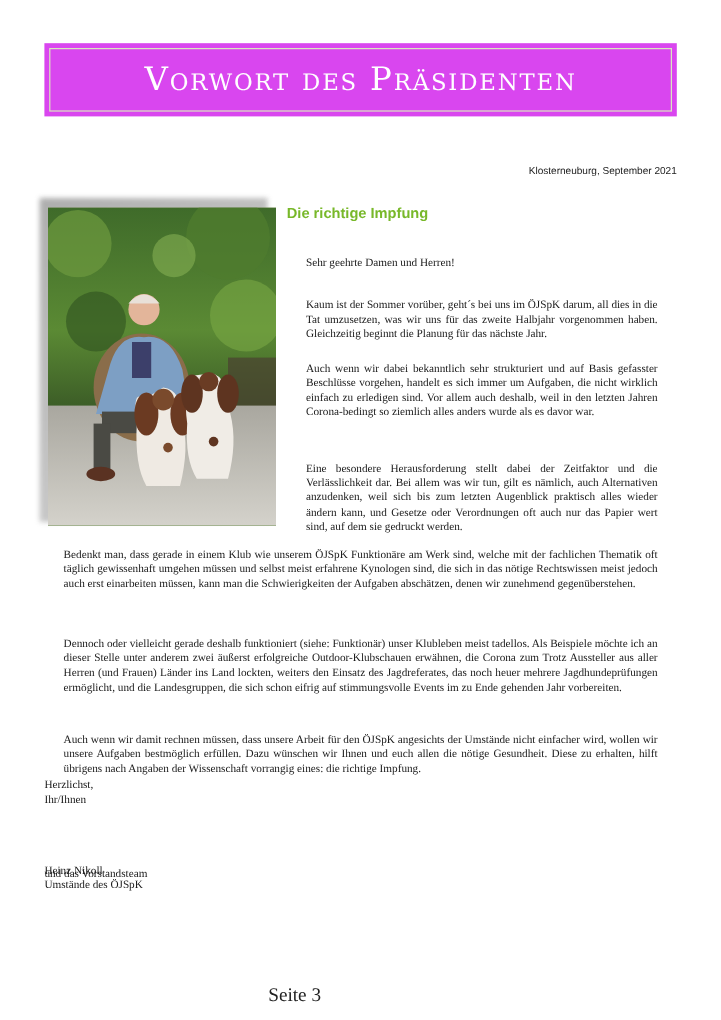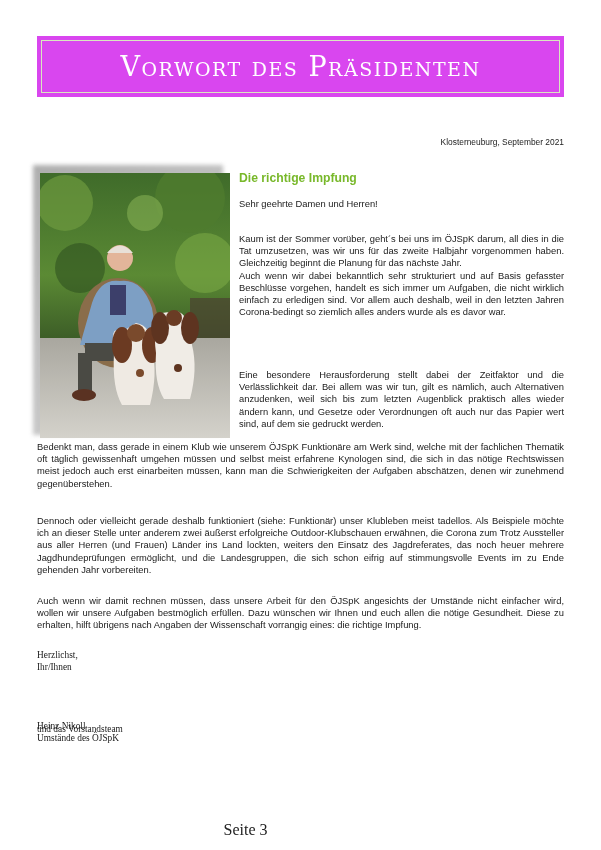--- a/index.html
+++ b/index.html
@@ -22,21 +22,21 @@
     .photo { position: absolute; left: 7px; top: 8px; width: 190px; height: 265px; overflow: hidden;
              background: #5c7a3a; }
 
     .section-heading { position: absolute; left: 239px; top: 171px; font-size: 12.2px; font-weight: bold;
                        color: #78b82a; }
 
     .col-text { position: absolute; left: 239px; width: 325px; font-size: 9.35px; line-height: 12.2px;
                 text-align: justify; }
     .full-text { position: absolute; left: 37px; width: 527px; font-size: 9.35px; line-height: 12.2px;
                  text-align: justify; }
-    .col-text p, .full-text p { margin: 0; }
+    .col-text p, .full-text p { margin: 16px; font-family: Liberation Serif, serif; }
     .left-text { position: absolute; left: 37px; font-size: 9.35px; line-height: 12.2px; font-family: Liberation Serif, serif; }
     .left-text p { margin: 0; }
 
     .page-number { position: absolute; left: 0; width: 491px; top: 821px; text-align: center;
                    font-family: "Liberation Serif", serif; font-size: 16px; color: #222; }
   </style>
 </head>
 <body>
 
 <div class="header-banner">

